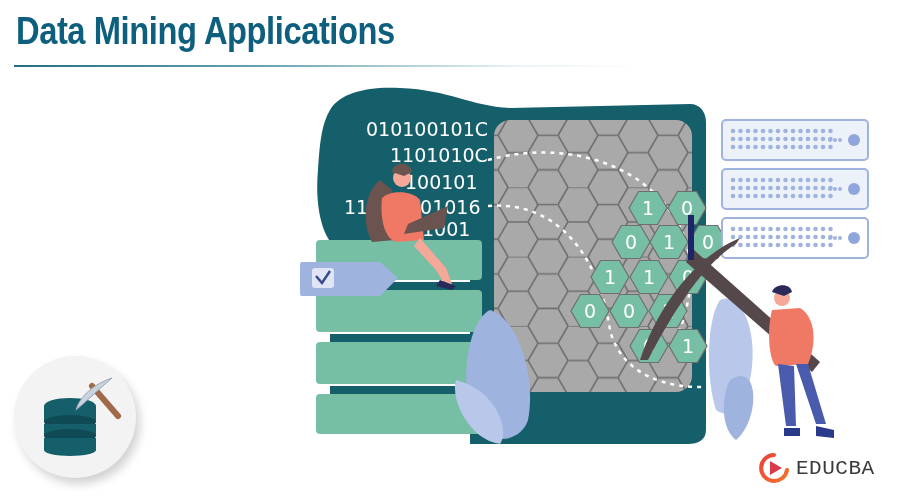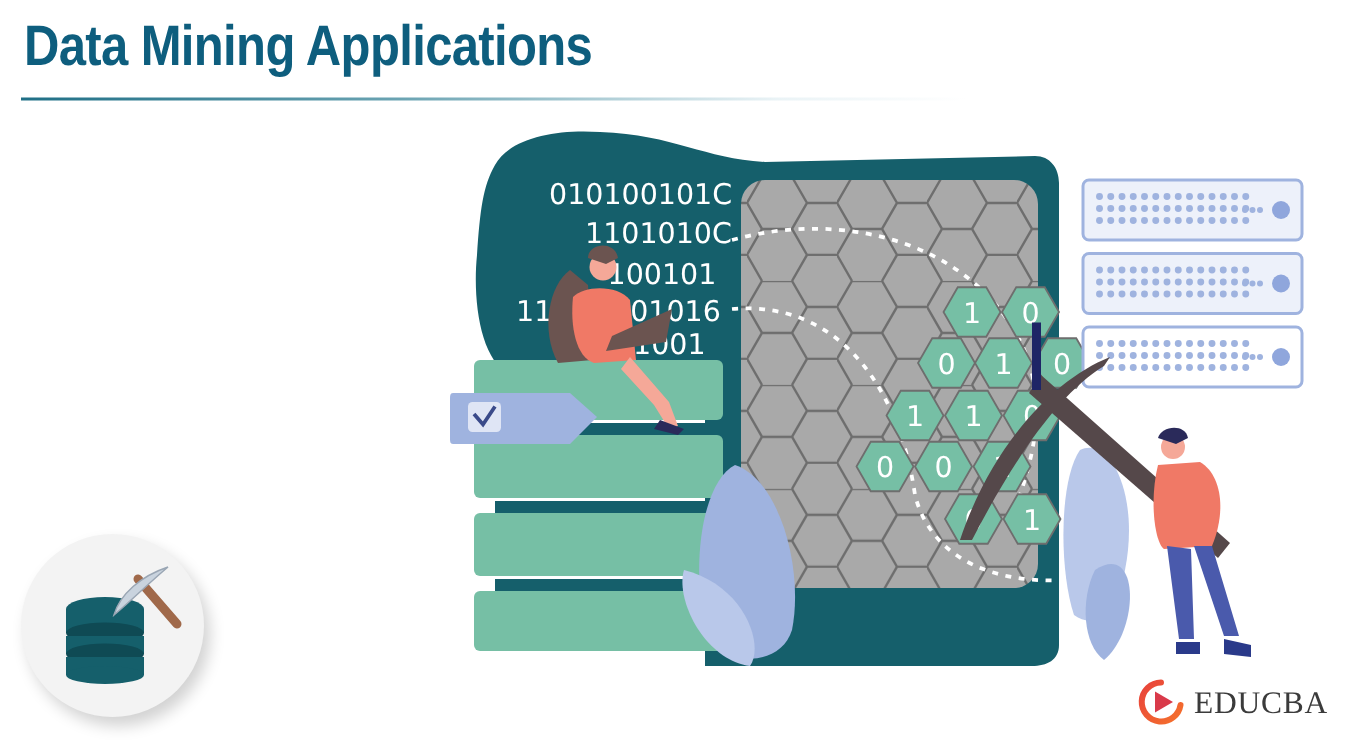--- a/index.html
+++ b/index.html
@@ -24,21 +24,21 @@
     position:absolute; left:14px; top:356px; width:122px; height:122px;
     border-radius:50%; background:#f3f3f3;
     box-shadow: 4px 6px 10px rgba(0,0,0,0.18);
   }
 
   .brand {
     position:absolute; left:758px; top:451px; height:34px;
     display:flex; align-items:center; gap:6px;
   }
   .brand-text {
-    font-family:Liberation Serif, serif; font-size:21px;
+    font-family:Liberation Mono, monospace; font-size:21px;
     color:#3b3b3b; letter-spacing:0.5px;
   }
   .hexbit {
     font-family:"DejaVu Sans", sans-serif; font-size:19px; fill:#ffffff;
   }
 </style>
 </head>
 <body>
 
 <div class="title">Data Mining Applications</div>

